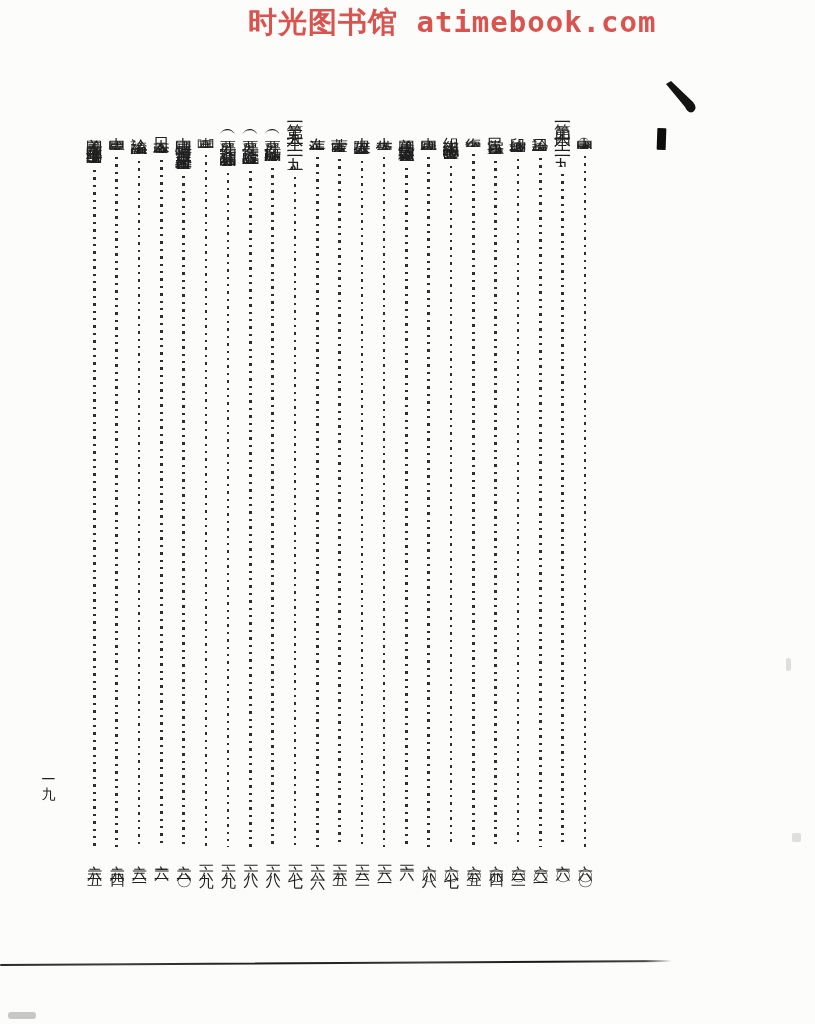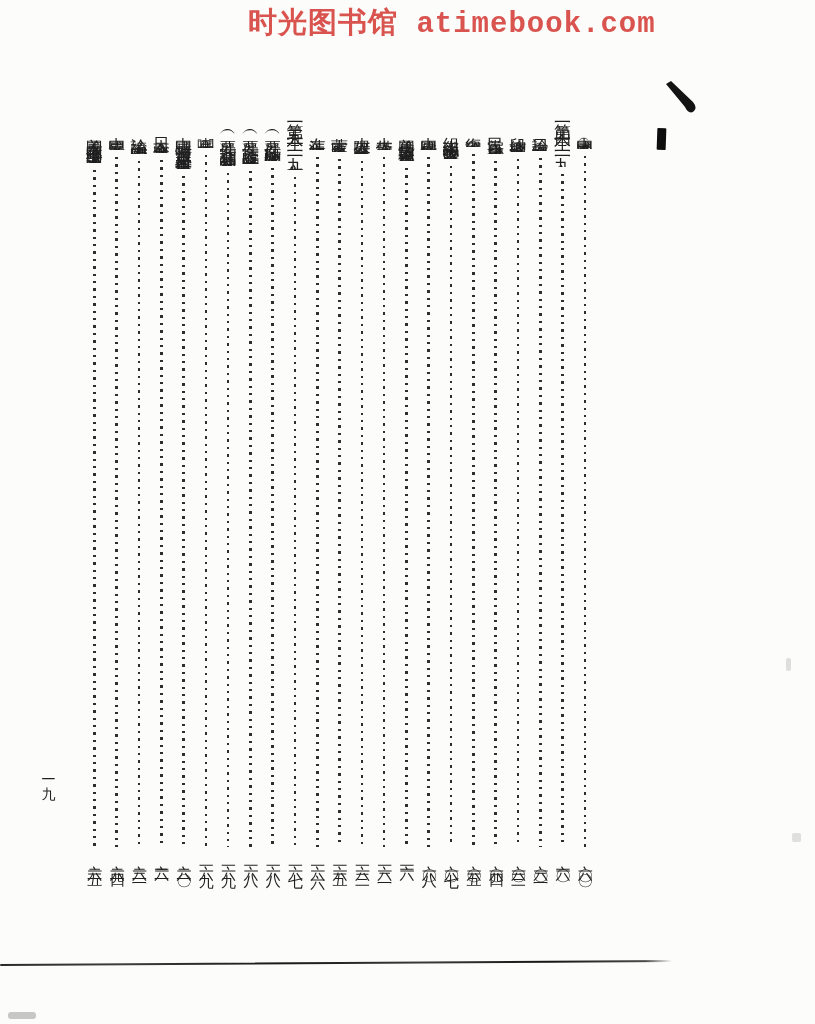--- a/index.html
+++ b/index.html
@@ -64,21 +64,21 @@
   .speck-right-2{
     position:absolute;left:792px;top:833px;width:9px;height:9px;
     background:#c2c2c2;opacity:.5;border-radius:2px;
   }
 </style>
 </head>
 <body>
 
 <div class="paper">
 
-  <div class="watermark" style="color: rgb(217, 83, 79); font-family: Liberation Mono, monospace;">时光图书馆 atimebook.com</div>
+  <div class="watermark" style="color: rgb(217, 83, 79);">时光图书馆 atimebook.com</div>
 
   <svg class="pen-mark" viewBox="0 0 34 34">
     <path d="M2 4 L7 1 L29 22 Q34 28 29 32 Q24 34 21 27 Z" fill="#141414"></path>
   </svg>
 
   <div class="ink-blot"></div>
 
   <div class="toc" id="toc">
   <div class="entry indent">
     <span class="txt"><span class="title">中國近狀</span><span class="anno">（譯十月十一日倫敦每日電信報上海專電）</span></span>

